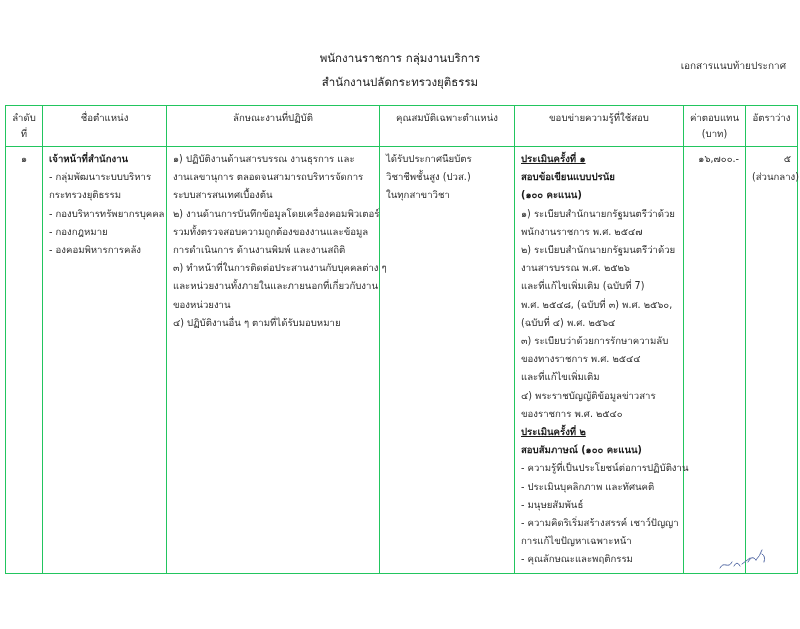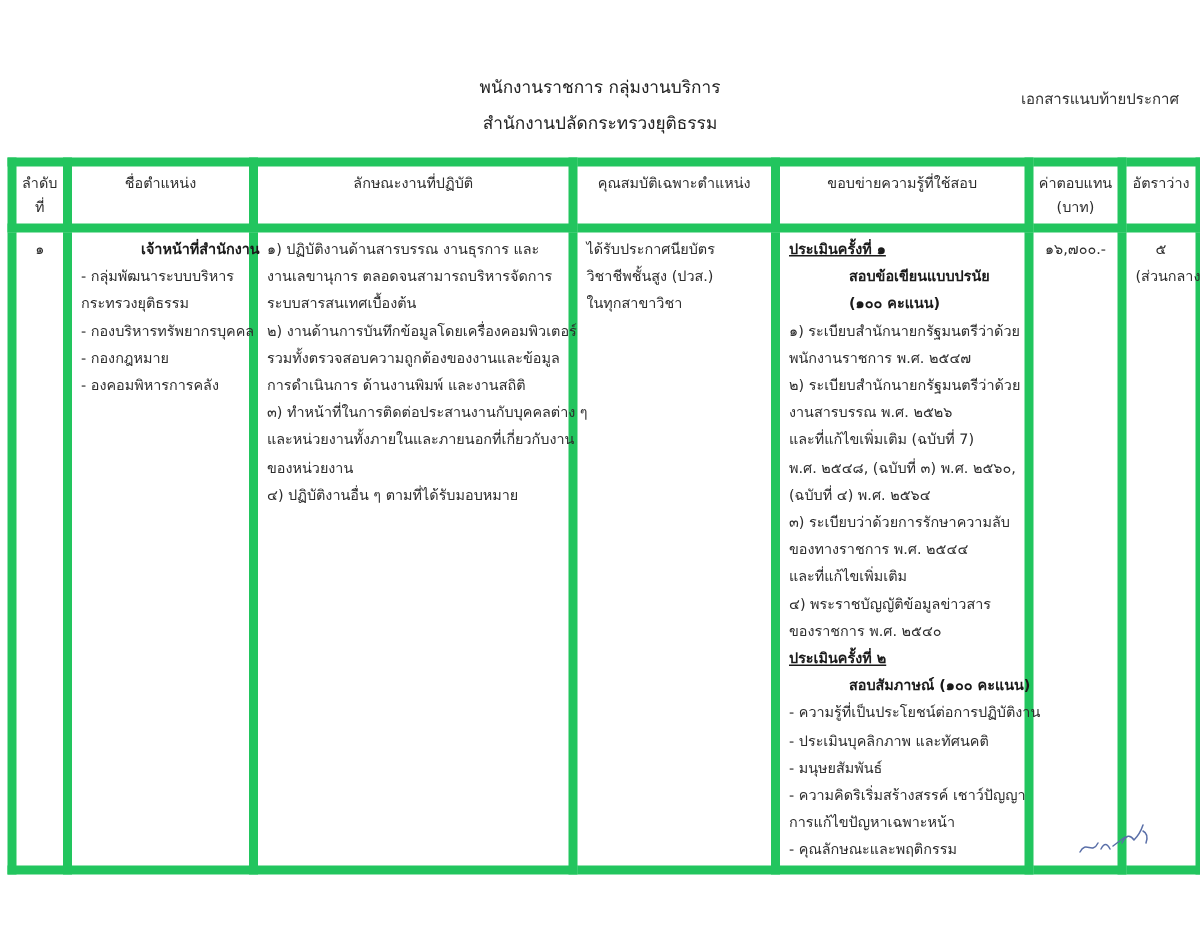--- a/index.html
+++ b/index.html
@@ -37,41 +37,41 @@
     table.positions {
       position: absolute;
       top: 105px;
       left: 5px;
       width: 792px;
       border-collapse: collapse;
       table-layout: fixed;
     }
     table.positions th,
     table.positions td {
-      border: 6px solid #22c55e;
+      border: 1px solid #22c55e;
       vertical-align: top;
       font-weight: normal;
       line-height: 18.2px;
       font-size: 9.6px;
       color: #2c2c2c;
     }
     table.positions th {
       text-align: center;
       padding: 4px 2px 2px 2px;
       height: 41px;
       line-height: 16px;
     }
     table.positions td {
       padding: 3px 6px 0 6px;
       height: 427px;
     }
     td.c-no { text-align: center; }
-    td.c-pay, td.c-vac { text-align: center; }
+    td.c-pay, td.c-vac { text-align: right; }
     .line { display: block; white-space: nowrap; }
-    .bold { font-weight: bold; color: #1a1a1a; margin-left: 40px; }
+    .bold { font-weight: bold; color: #1a1a1a; }
     .ul { text-decoration: underline; font-weight: bold; color: #1a1a1a; }
 
     .signature {
       position: absolute;
       left: 716px;
       top: 548px;
       width: 60px;
       height: 24px;
     }
   </style>

